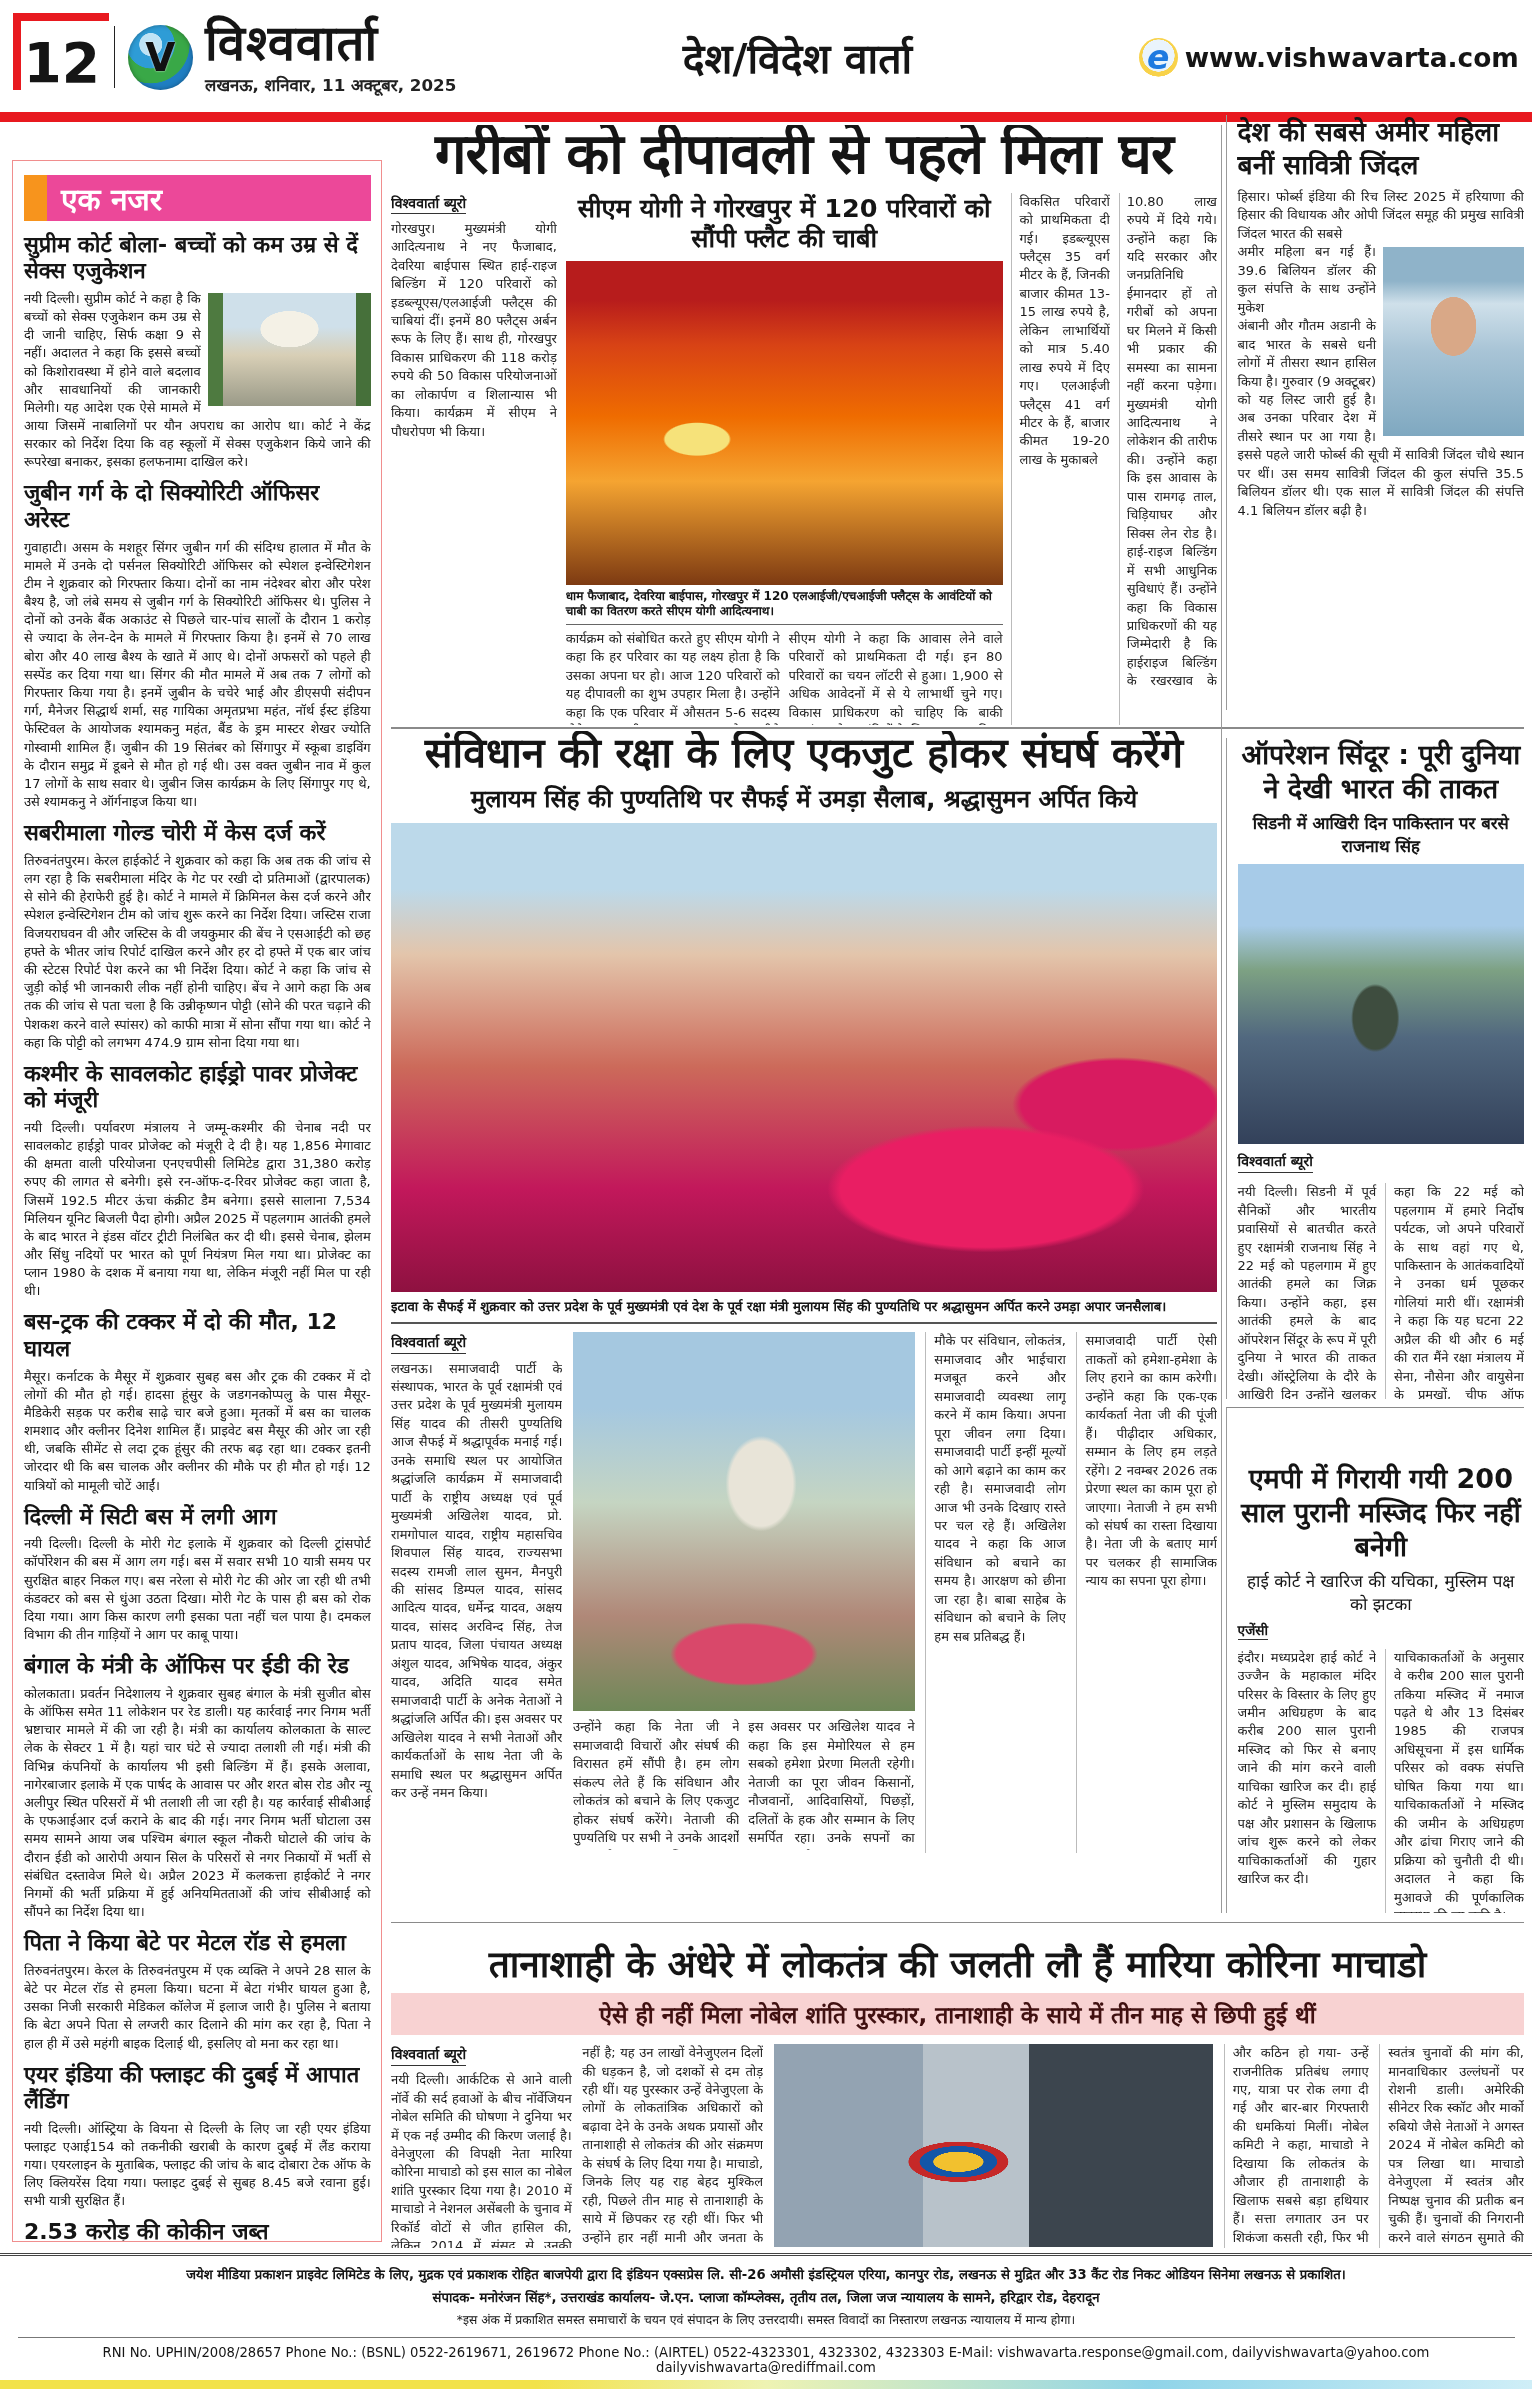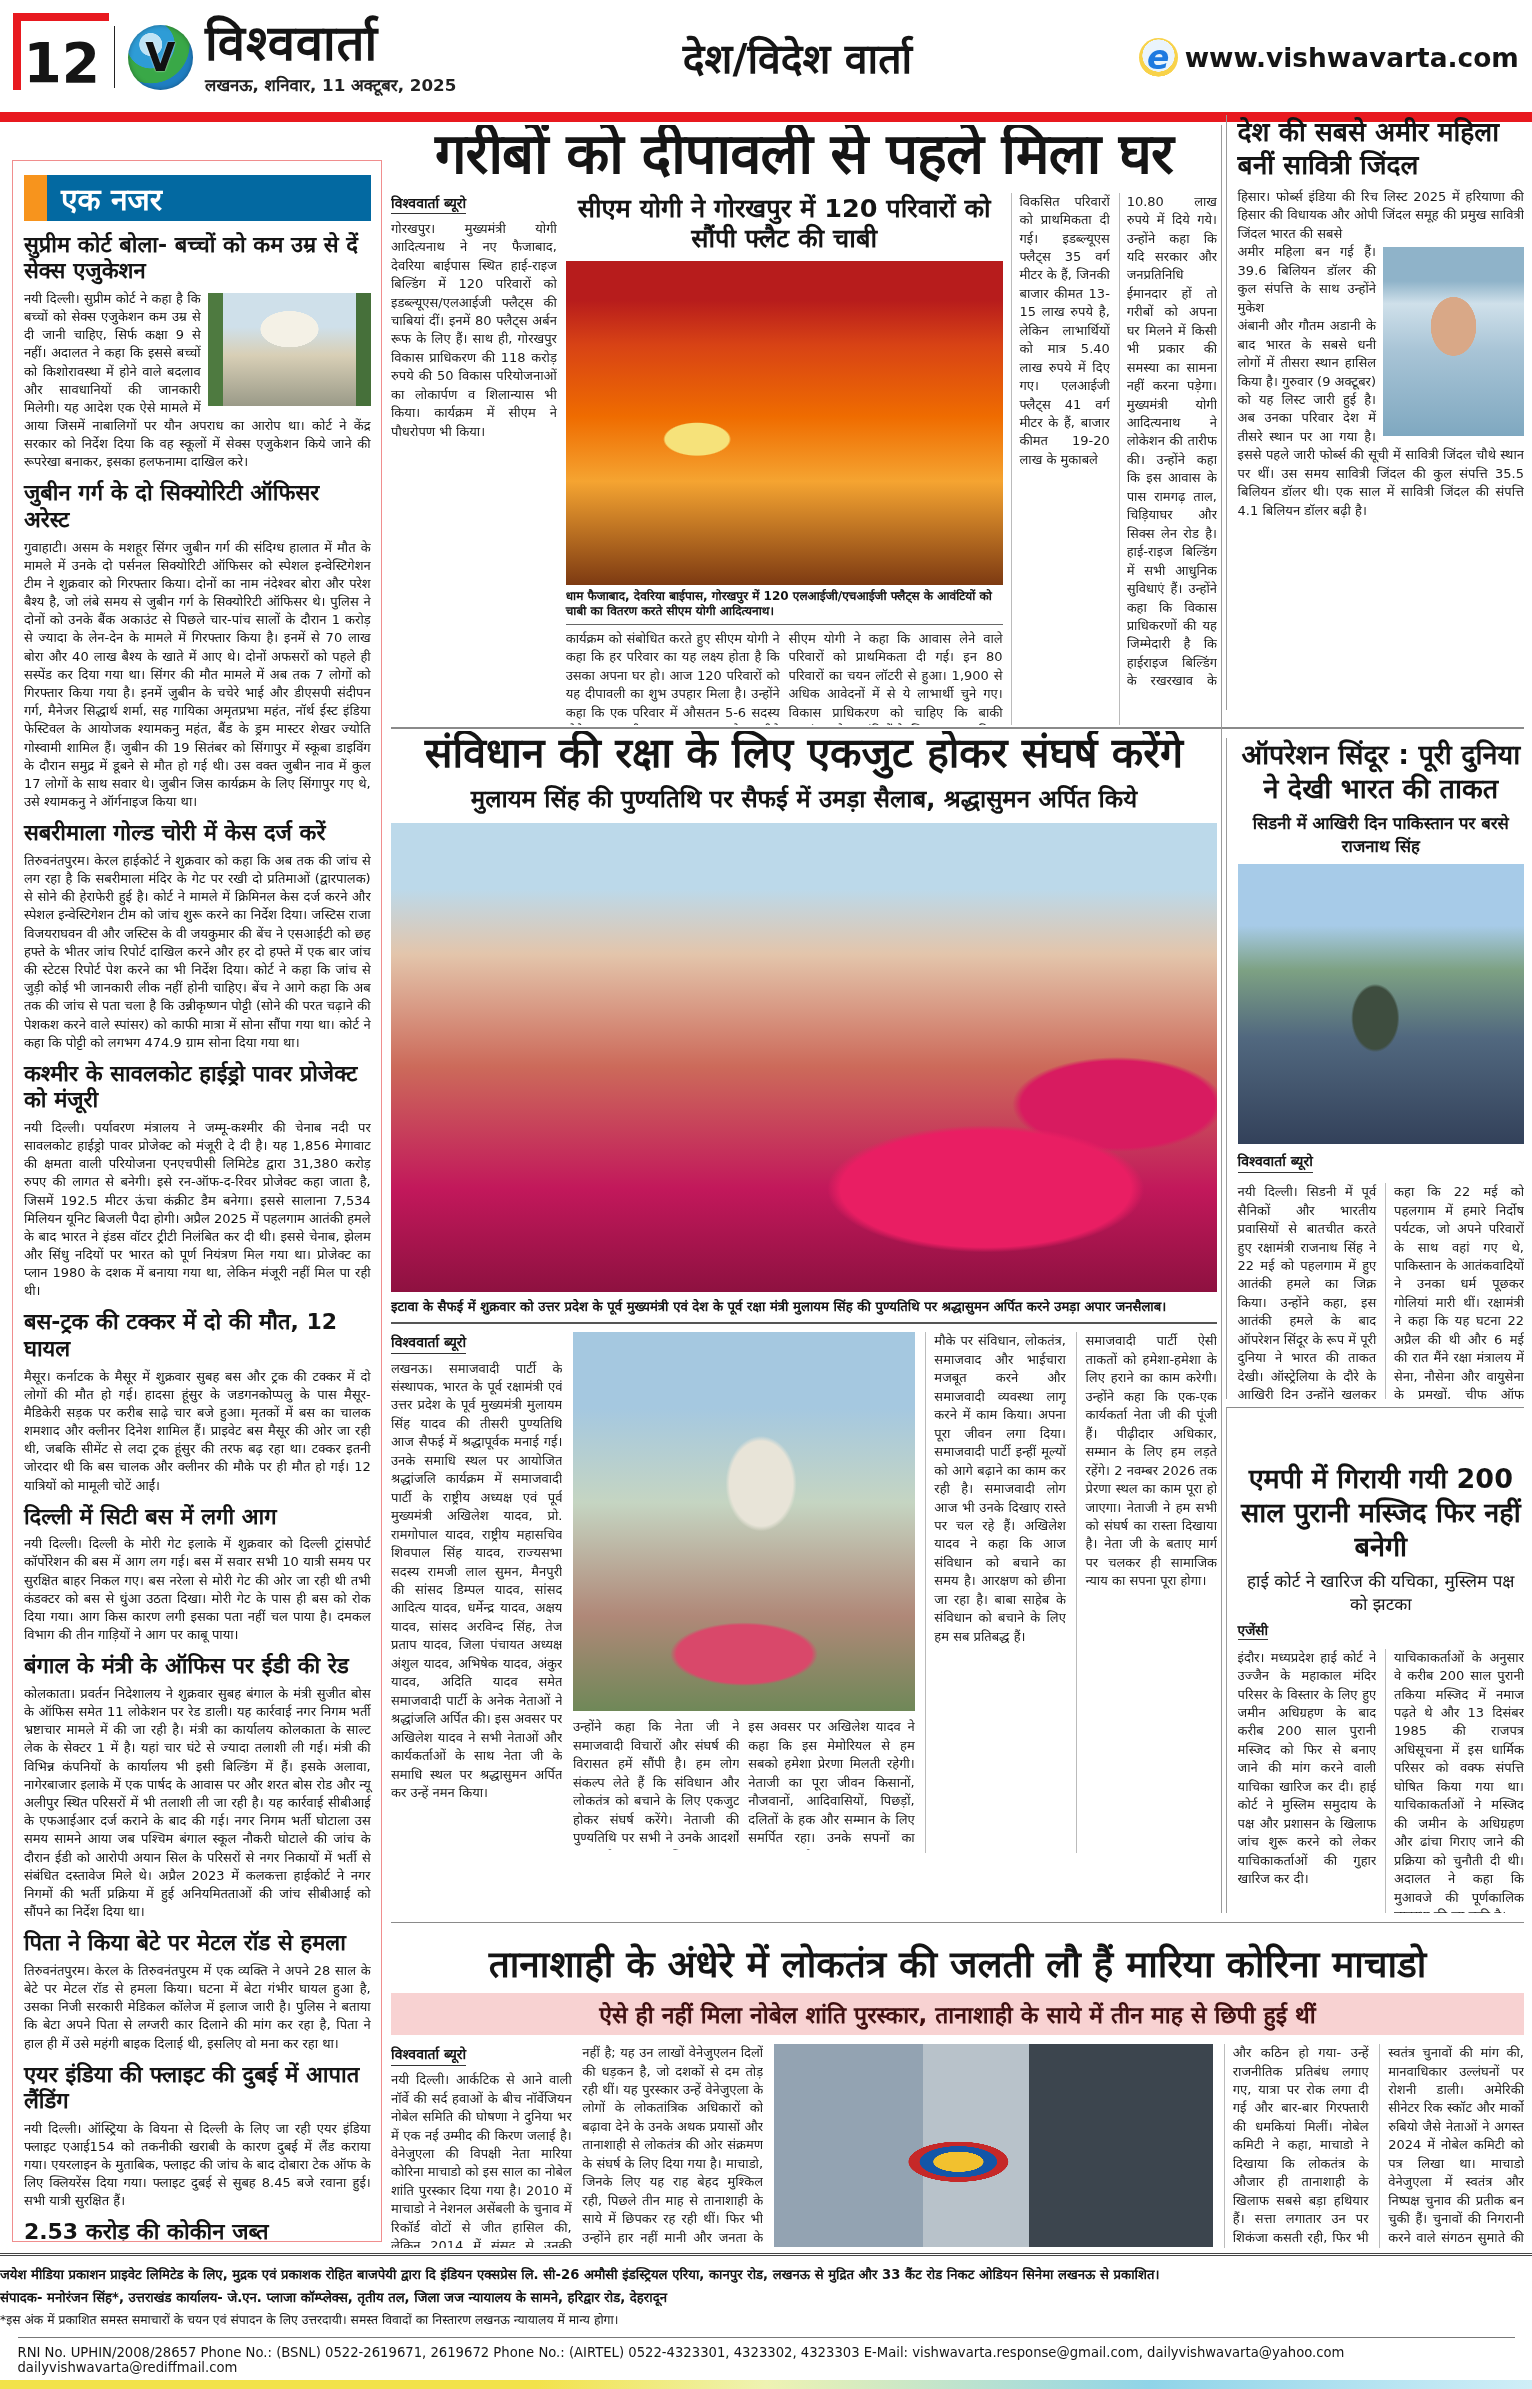--- a/index.html
+++ b/index.html
@@ -26,21 +26,21 @@
   .bodytxt { font-size:13px; line-height:1.42; text-align:justify; color:#1c1c1c; }
   .byline { font-weight:800; font-size:14px; border-bottom:1.3px solid #333; display:inline-block; padding-bottom:1.8px; margin-bottom:5.3px; }
   .photo { width:100%; background-size:cover; position:relative; }
   .v-rule { position:absolute; width:0.9px; background:#9a9a9a; }
   .h-rule { position:absolute; height:1.8px; background:#8a8a8a; }
 
   
   .onelook { position:absolute; left:12.3px; top:160px; width:370px; height:2082px; border:1.8px solid #f08e8e; padding:8.8px 10.6px; overflow:hidden; }
   .onelook-banner { display:flex; height:46px; margin:5.3px 0 10.6px 0; }
   .onelook-banner .accent { width:23px; background:#f7941d; }
-  .onelook-banner .bar { flex:1; background:#0369a1; color:#fff; font-size:30px; font-weight:800; display:flex; align-items:center; padding-left:14px; }
+  .onelook-banner .bar { flex:1; background:#ec4899; color:#fff; font-size:30px; font-weight:800; display:flex; align-items:center; padding-left:14px; }
   .ol-item { margin-bottom:8.8px; }
   .ol-h { font-size:22px; font-weight:800; line-height:1.2; margin-bottom:5.3px; }
   .ol-b { font-size:13px; line-height:1.4; text-align:justify; }
   .sc-photo { float:right; width:163px; height:113px; margin:3.5px 0 5.3px 7px; background:
     radial-gradient(48px 30px at 50% 32%, #f4f1e6 0 60%, transparent 61%),
     linear-gradient(90deg,#4e7a40 0 9%, transparent 9% 91%, #46703a 91%),
     linear-gradient(180deg,#cfe0ea 0 30%, #d8cfb6 55%, #9a9a88 100%); }
 
   
   .main-art { position:absolute; left:391px; top:125px; width:826px; height:602px; overflow:hidden; }
@@ -112,21 +112,21 @@
   .mc-c { width:181px; }
   .mc-c .bodytxt { height:203px; overflow:hidden; }
   .machado-photo-wrap { width:440px; }
   .machado-photo { height:203px; background:
     radial-gradient(62px 25px at 42% 58%, #f2c12e 0 40%, #1356a8 41% 62%, #c62828 63% 80%, transparent 81%),
     linear-gradient(90deg,#93a3b2 0 34%, #b8c2ca 34% 58%, #3c454e 58% 100%); }
   .mc-r { width:145px; border-left:0.9px solid #bbb; padding-left:8px; }
   .mc-r .bodytxt { height:203px; overflow:hidden; }
 
   
-  .footer { position:absolute; left:0; top:2253px; width:1532px; text-align:left; border-top:3.5px double #444; padding-top:8.8px; }
+  .footer { position:absolute; left:0; top:2253px; width:1532px; text-align:center; border-top:3.5px double #444; padding-top:8.8px; }
   .footer .f1 { font-size:13.2px; font-weight:600; margin-bottom:5.3px; }
   .footer .f2 { font-size:13.2px; font-weight:600; margin-bottom:5.3px; }
   .footer .f3 { font-size:12.3px; margin-bottom:8.8px; }
   .footer .f4 { font-size:13.2px; border-top:0.9px solid #777; padding-top:7px; width:1497px; margin:0 auto; }
   .color-strip { position:absolute; left:0; bottom:0; width:1532px; height:8.8px; background:linear-gradient(90deg,#f2e24a 0 35%, #eef3b2 50%, #8fd4e8 75%, #cfeef7 100%); }
 </style>
 </head>
 <body>
 
 <div class="page">

